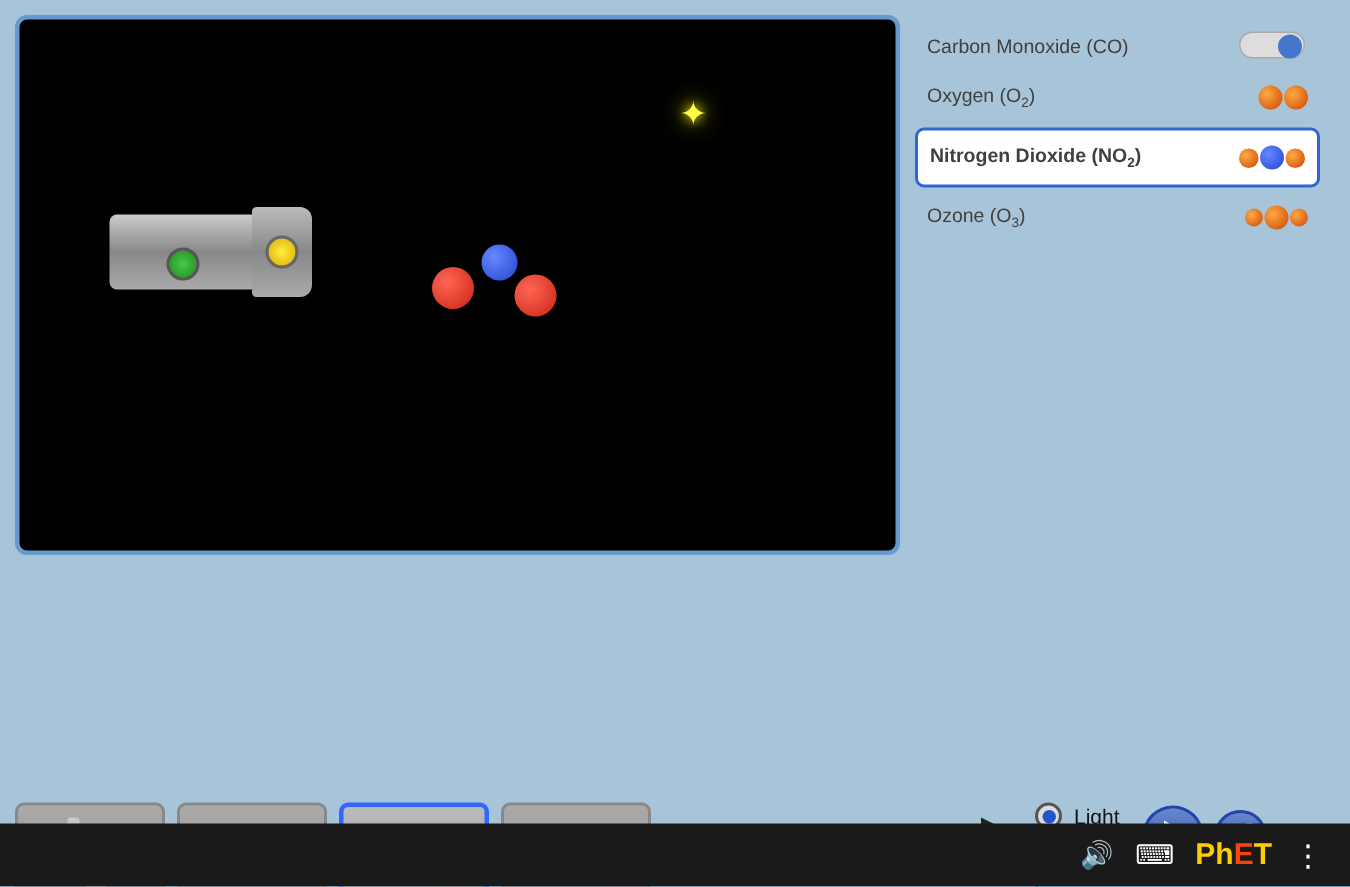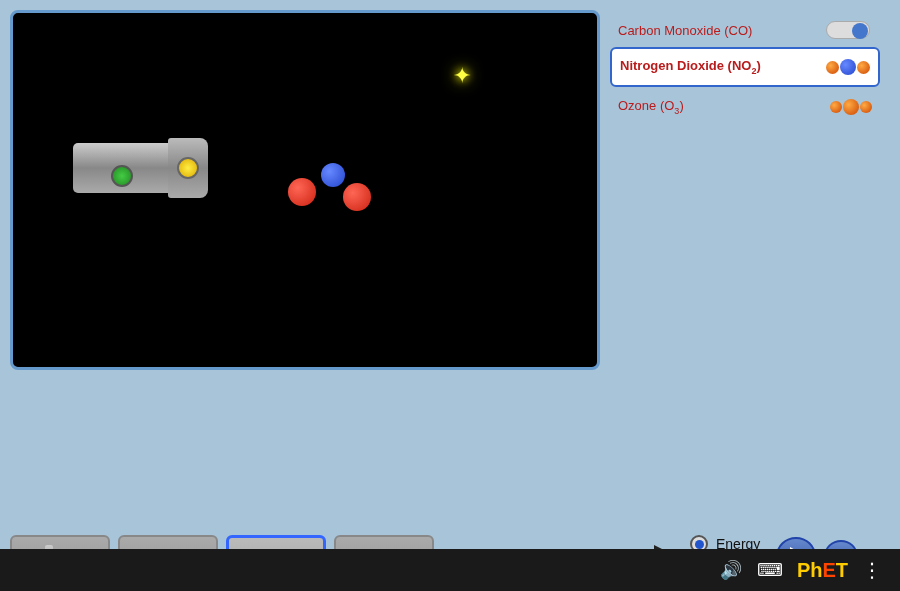--- a/index.html
+++ b/index.html
@@ -123,21 +123,21 @@
       background: transparent;
     }
     .molecule-item.selected {
       background: #fff;
       border: 2px solid #3366cc;
       border-radius: 6px;
       text-align: right;
     }
     .molecule-label {
       font-size: 13px;
-      color: #b91c1c;
+      color: #404040;
     }
     .molecule-label sub { font-size: 9px; }
 
     .molecule-icon {
       width: 50px;
       height: 28px;
       display: flex;
       align-items: center;
       justify-content: flex-end;
       gap: 2px;
@@ -425,20 +425,27 @@
     <div class="molecule-item">
       <span class="molecule-label">Carbon Monoxide (CO)</span>
       <div class="toggle-container">
         <div class="toggle-track">
           <div class="toggle-thumb on"></div>
         </div>
       </div>
     </div>
 
 
+    <div class="molecule-item">
+      <span class="molecule-label">Oxygen (O<sub>2</sub>)</span>
+      <div class="molecule-icon o2-icon">
+        <div class="ball ball-orange ball-md" style="background: radial-gradient(circle at 35% 35%, #ffaa44, #cc4400);"></div>
+        <div class="ball ball-orange ball-md" style="background: radial-gradient(circle at 35% 35%, #ffaa44, #cc4400);"></div>
+      </div>
+    </div>
 
 
 
 
     <div class="molecule-item selected">
       <span class="molecule-label" style="font-weight: bold;">Nitrogen Dioxide (NO<sub>2</sub>)</span>
       <div class="molecule-icon no2-icon">
         <div class="ball ball-sm" style="background: radial-gradient(circle at 35% 35%, #ffaa44, #cc4400); width:13px; height:13px; border-radius:50%;"></div>
         <div class="ball" style="background: radial-gradient(circle at 35% 35%, #6688ff, #2244cc); width:16px; height:16px; border-radius:50%;"></div>
         <div class="ball ball-sm" style="background: radial-gradient(circle at 35% 35%, #ffaa44, #cc4400); width:13px; height:13px; border-radius:50%;"></div>
@@ -518,21 +525,21 @@
 
   <div class="right-bottom-panel">
 
     <div class="speed-play-row">
 
       <div class="speed-controls">
         <div class="radio-row">
           <div class="radio-outer">
             <div class="radio-inner"></div>
           </div>
-          <span class="radio-label">Energy</span>
+          <span class="radio-label">Light</span>
         </div>
         <div class="radio-row">
           <div class="radio-outer" style="background:#fff;"></div>
           <span class="radio-label">Slow</span>
         </div>
       </div>
 
       <div class="play-controls">
         <div class="play-btn">
           <div class="play-triangle"></div>

